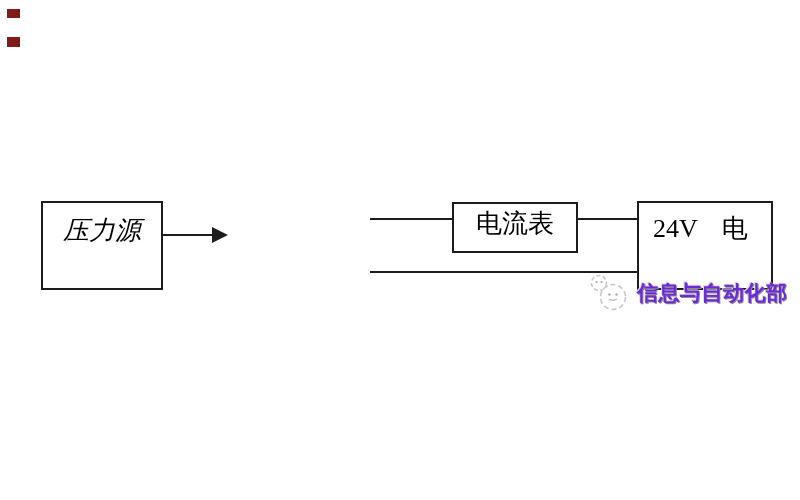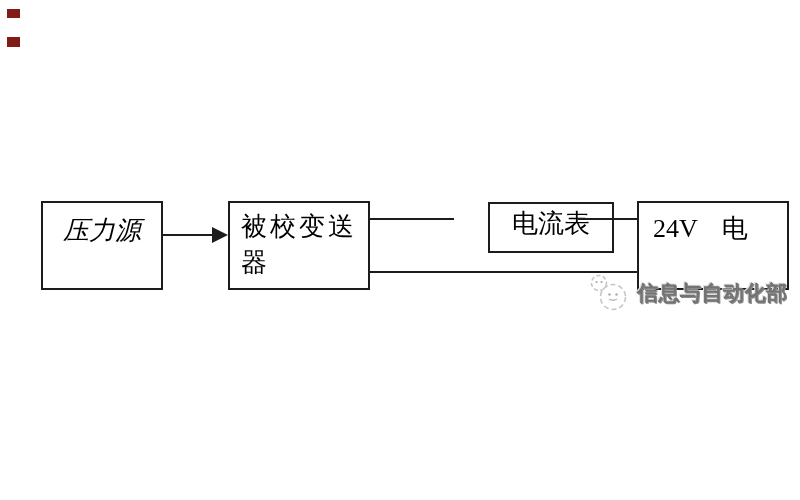--- a/index.html
+++ b/index.html
@@ -9,22 +9,22 @@
     background:#ffffff; overflow:hidden;
     font-family:"Liberation Serif", serif;
   }
   
   .box {
     position:absolute; border:2px solid #1c1c1c; background:#ffffff;
     color:#000000; font-size:26px; line-height:30px;
   }
   .b1 { left:41px;  top:201px; width:122px; height:89px; padding-top:13px; text-align:center;font-style:italic; }
   .b2 { left:228px; top:201px; width:142px; height:89px; padding:6px 0 0 11px; letter-spacing:3px; line-height:36px; }
-  .b3 { left:452px; top:202px; width:126px; height:51px; padding-top:5px;  text-align:center;margin-left:36px; }
-  .b4 { left:637px; top:201px; width:152px; height:89px; padding:10px 0 0 14px; line-height:32px; }
+  .b3 { left:452px; top:202px; width:126px; height:51px; padding-top:5px;  text-align:center; }
+  .b4 { left:637px; top:201px; width:136px; height:89px; padding:10px 0 0 14px; line-height:32px; }
   .b4 .ws { word-spacing:18px; }
   
   .line { position:absolute; height:2px; background:#1c1c1c; }
   .shaft { left:163px; top:234px; width:50px; }
   .la    { left:370px; top:218px; width:84px; }
   .lb    { left:578px; top:218px; width:61px; }
   .lc    { left:370px; top:271px; width:269px; }
   .head {
     position:absolute; left:212px; top:227px; width:0; height:0;
     border-left:16px solid #1c1c1c;
@@ -33,44 +33,40 @@
   
   .marker { position:absolute; background:#821a18; }
   .m1 { left:7px; top:9px;  width:13px; height:9px;  }
   .m2 { left:7px; top:37px; width:13px; height:10px; }
   
   .wm-logo { position:absolute; left:586px; top:273px; }
   .wm-text {
     position:absolute; left:637px; top:279px;
     font-family:"Liberation Sans", sans-serif;
     font-size:21px; font-weight:bold; letter-spacing:0.5px;
-    color:#737373;
+    color:#6d28d9;
     text-shadow:1px 1px 0 #8a8a8a, -1px -1px 0 #dedede;
     white-space:nowrap;
   }
 </style>
 </head>
 <body>
 
 <div class="canvas">
 
   <div class="marker m1"></div>
   <div class="marker m2"></div>
 
   <div class="box b1">
     <div>压力源</div>
   </div>
 
   <div class="line shaft"></div>
   <div class="head"></div>
 
-  <div class="box b2">
-    <div>被校变送</div>
-    <div>器</div>
-  </div>
 
   <div class="line la"></div>
 
   <div class="box b3">
     <div>电流表</div>
   </div>
 
   <div class="line lb"></div>
   <div class="line lc"></div>
 

